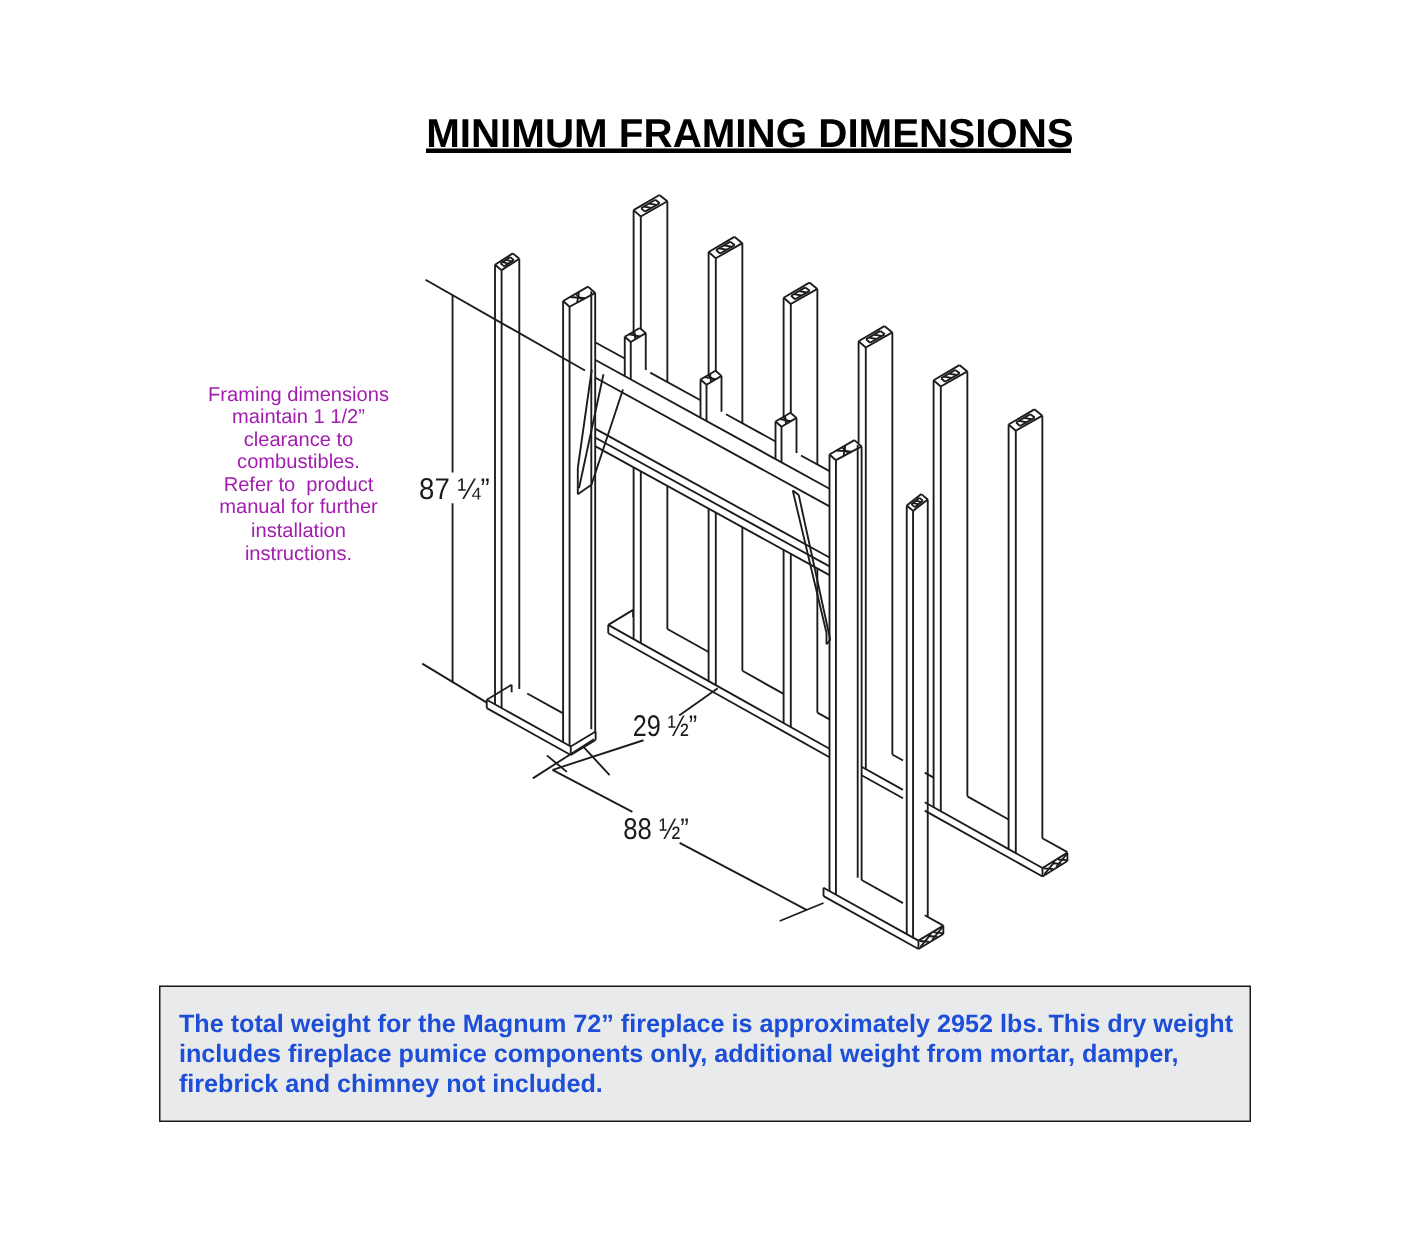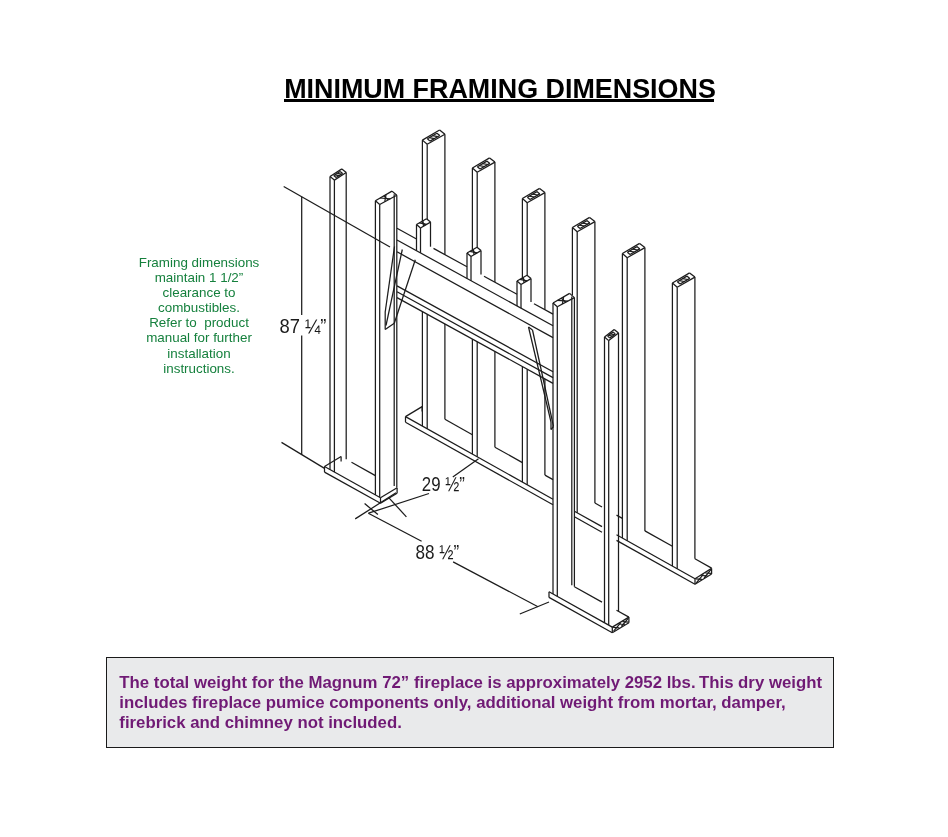--- a/index.html
+++ b/index.html
@@ -1,20 +1,20 @@
 <!DOCTYPE html>
 <html><head><meta charset="utf-8">
 <style>
 html,body{margin:0;padding:0;background:#ffffff;width:948px;height:837px;position:relative;overflow:hidden;}
 body{font-family:"Liberation Sans", sans-serif;}
 .title{position:absolute;left:0;top:74px;width:1000px;text-align:center;font-weight:bold;font-size:26.9px;letter-spacing:0px;color:#000;}
 .trule{position:absolute;left:284px;top:99.2px;width:430px;height:2.6px;background:#000;}
-.note{position:absolute;left:119px;top:255px;width:160px;text-align:center;font-size:13.4px;line-height:15.1px;color:#15803d;}
+.note{position:absolute;left:119px;top:255px;width:160px;text-align:center;font-size:13.4px;line-height:15.1px;color:#a21caf;}
 .wbox{position:absolute;left:105.8px;top:657px;width:728.2px;height:91.4px;background:#e9eaeb;border:1.8px solid #1a1a1a;box-sizing:border-box;}
-.wbox p{margin:0;padding:14.5px 0 0 12.5px;font-weight:bold;font-size:16.8px;line-height:20.3px;color:#701a75;}
+.wbox p{margin:0;padding:14.5px 0 0 12.5px;font-weight:bold;font-size:16.8px;line-height:20.3px;color:#1d4ed8;}
 </style></head>
 <body>
 <div class="title">MINIMUM FRAMING DIMENSIONS</div>
 <div class="trule"></div>
 <div class="note">Framing dimensions<br>maintain 1 1/2”<br>clearance to<br>combustibles.<br>Refer to&nbsp; product<br>manual for further<br>installation<br>instructions.</div>
 <svg width="948" height="837" viewBox="0 0 948 837" style="position:absolute;left:0;top:0">
 <g stroke="#1c1c1c" stroke-width="1.25" fill="none" stroke-linecap="butt">
 <line x1="405.5" y1="416.6" x2="553.0" y2="499.2"></line>
 <line x1="574.4" y1="511.2" x2="602.0" y2="526.6"></line>
 <line x1="616.5" y1="534.8" x2="695.0" y2="578.7"></line>

